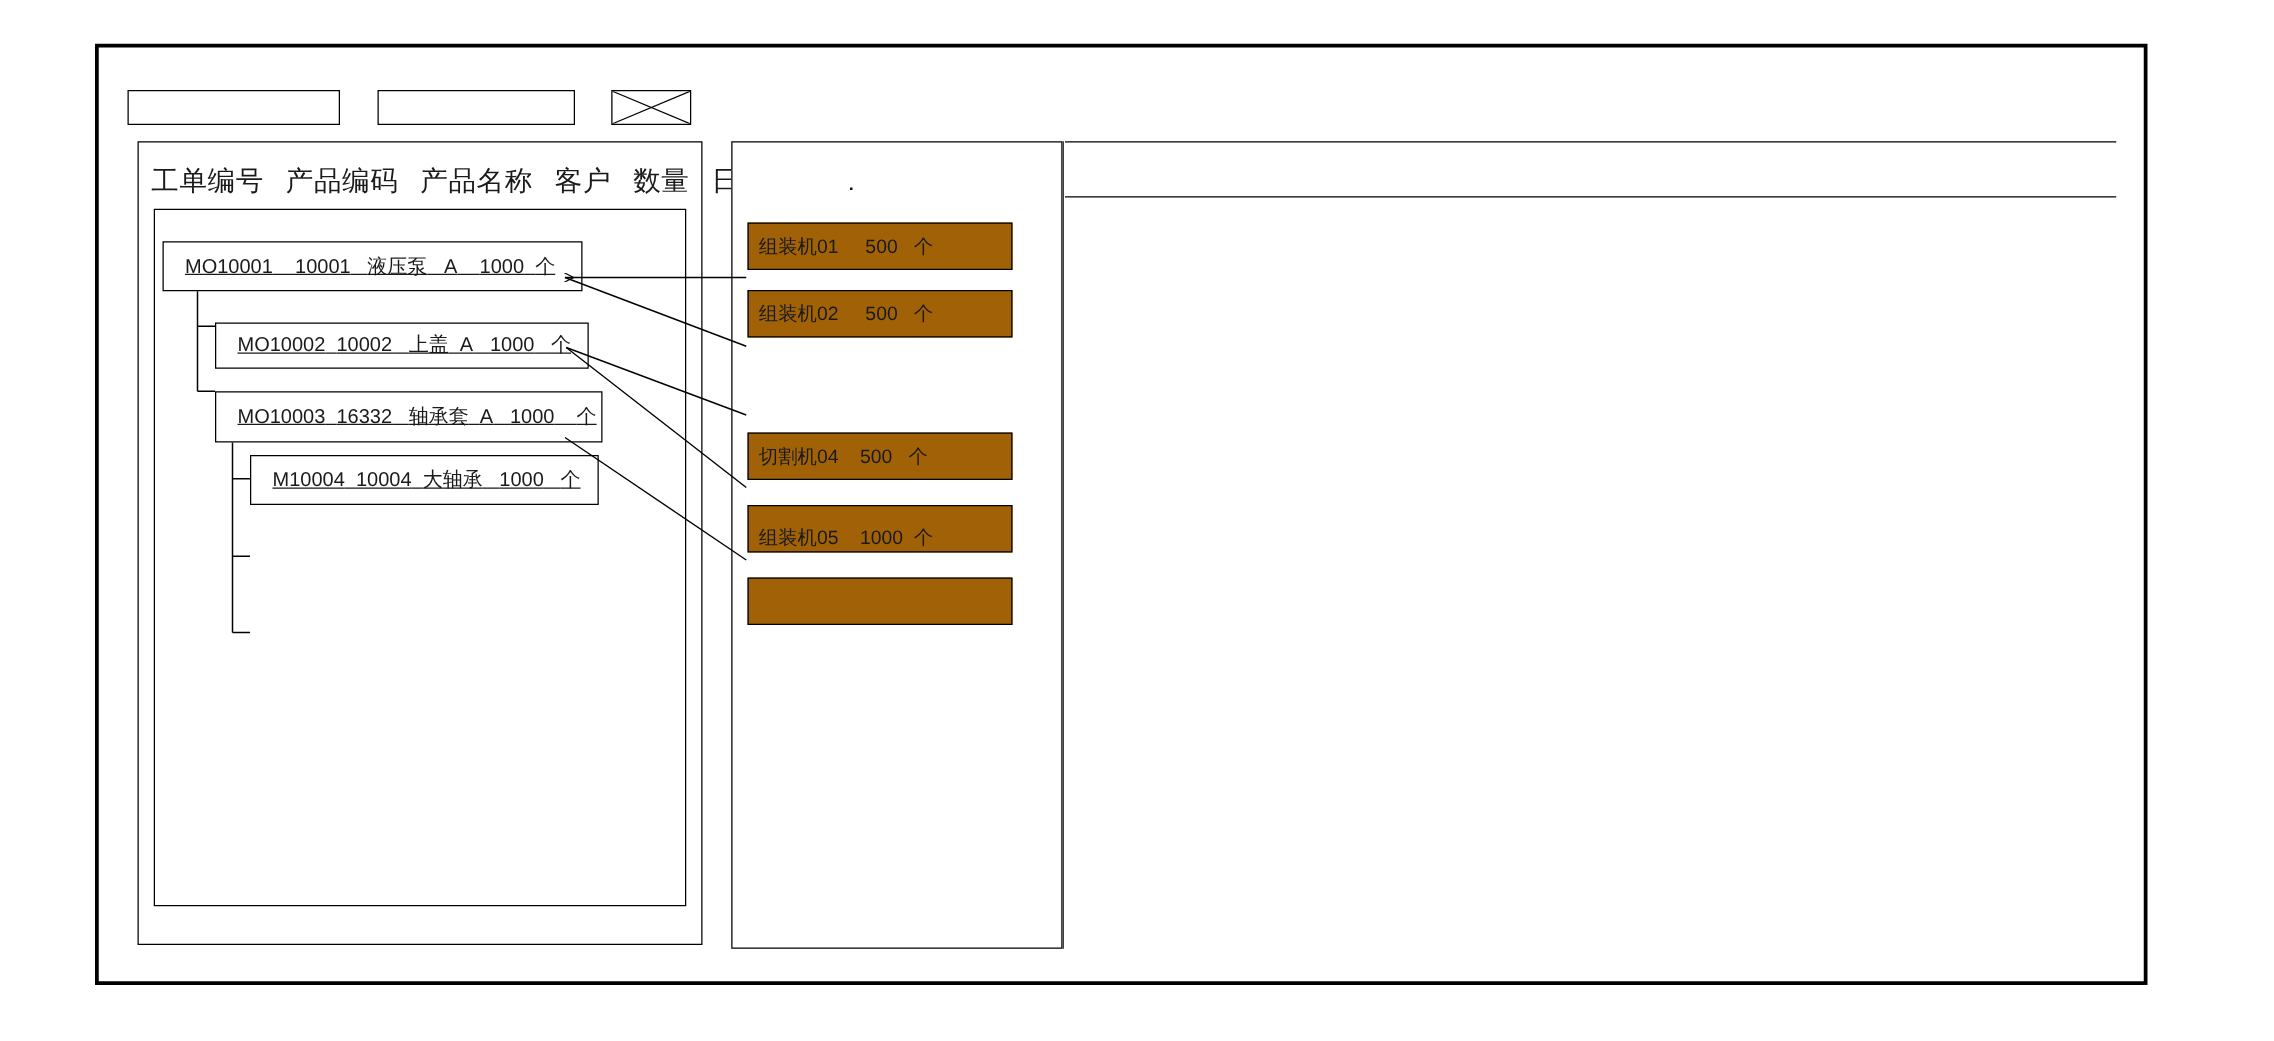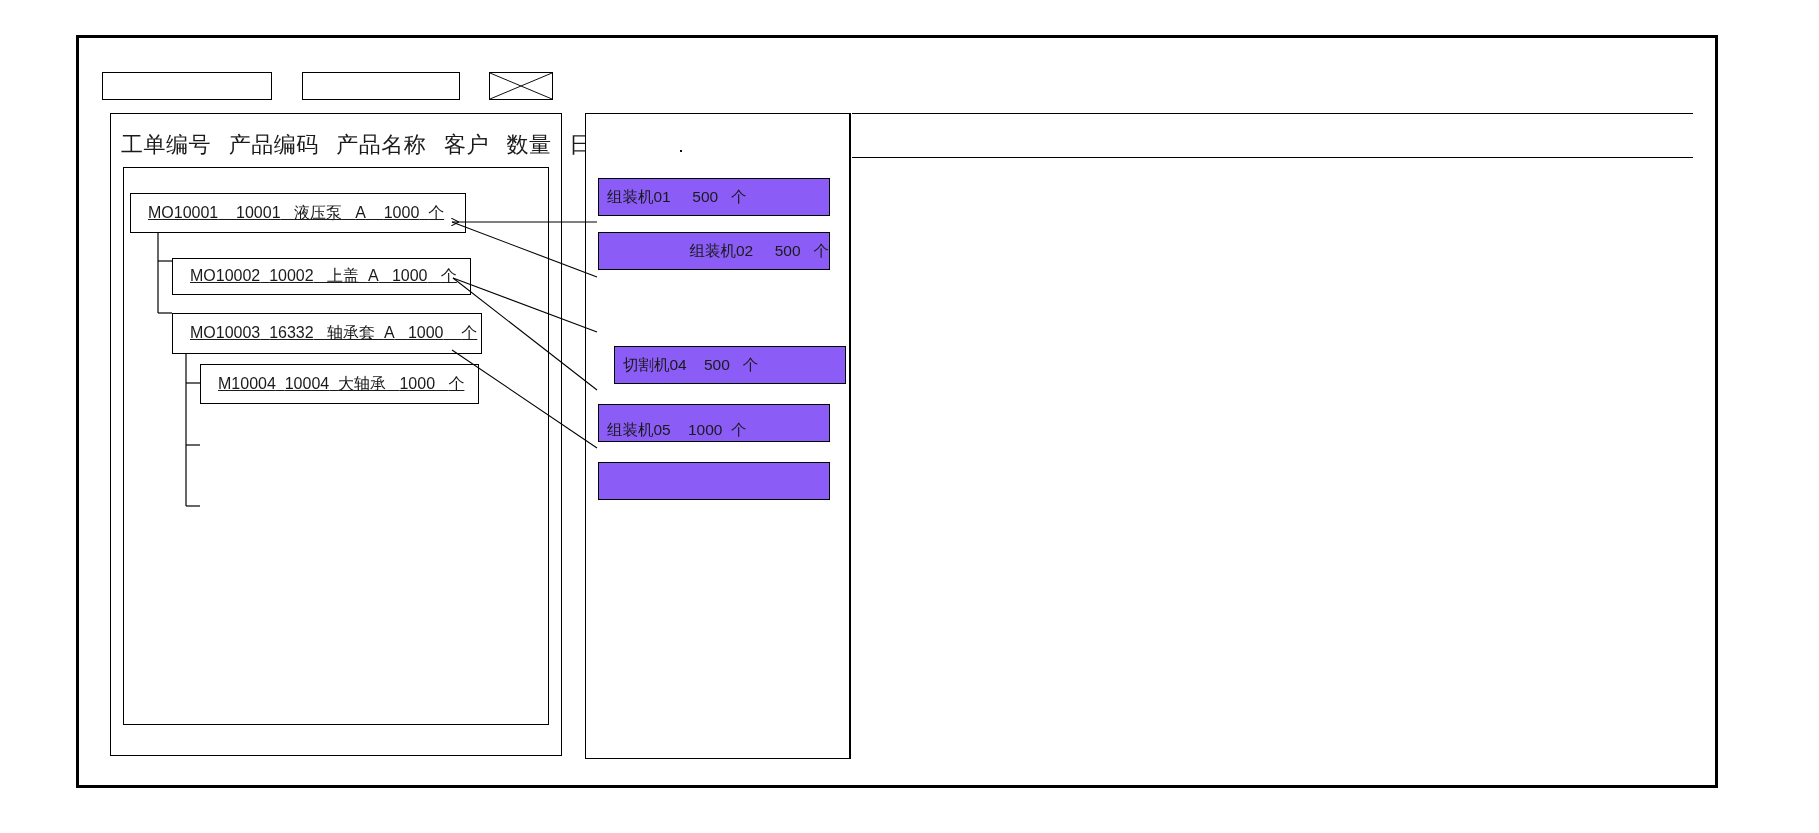--- a/index.html
+++ b/index.html
@@ -36,22 +36,22 @@
   .tree-row .cells i{font-style:normal;}
 
   
   #tree-lines{position:absolute;left:0;top:0;width:100%;height:100%;
               pointer-events:none;}
 
   
   #middle-panel{position:absolute;left:585px;top:113px;width:265px;height:646px;
                 border:1.3px solid #000;box-sizing:border-box;background:#fff;}
   #mid-dot{position:absolute;left:94px;top:36px;width:2px;height:2px;background:#111;}
-  .mach-row{position:absolute;left:12px;width:232px;height:38px;
-            border:1.4px solid #000;box-sizing:border-box;background:#8b5cf6;
+  .mach-row{position:absolute;left:12px;width:212px;height:38px;
+            border:1.4px solid #000;box-sizing:border-box;background:#a16207;
             display:flex;align-items:center;font-size:15.5px;white-space:nowrap;}
   .mach-row .cells{padding-left:8px;}
   .mach-row .cells i{font-style:normal;}
 
   
   #right-panel{position:absolute;left:850px;top:113px;width:843px;height:646px;
                border-left:1.3px solid #000;box-sizing:border-box;background:#fff;}
   #right-head-top{position:absolute;left:1px;top:0;width:841px;height:0;
                   border-top:1.4px solid #000;}
   #right-head-bottom{position:absolute;left:1px;top:44px;width:841px;height:0;
@@ -154,30 +154,30 @@
   <div id="mid-dot"></div>
 
   <div class="mach-row" style="top:64px;">
     <span class="cells">
       <i>组装机01</i>&nbsp;&nbsp;&nbsp;&nbsp;
       <i>500</i>&nbsp;&nbsp;
       <i>个</i>
     </span>
   </div>
 
-  <div class="mach-row" style="top:118px;justify-content:flex-end;">
+  <div class="mach-row" style="top:118px;">
     <span class="cells">
       <i>组装机02</i>&nbsp;&nbsp;&nbsp;&nbsp;
       <i>500</i>&nbsp;&nbsp;
       <i>个</i>
     </span>
   </div>
 
 
-  <div class="mach-row" style="top:232px;margin-left:16px;">
+  <div class="mach-row" style="top:232px;">
     <span class="cells">
       <i>切割机04</i>&nbsp;&nbsp;&nbsp;
       <i>500</i>&nbsp;&nbsp;
       <i>个</i>
     </span>
   </div>
 
   <div class="mach-row" style="top:290px;align-items:flex-end;">
     <span class="cells">
       <i>组装机05</i>&nbsp;&nbsp;&nbsp;

